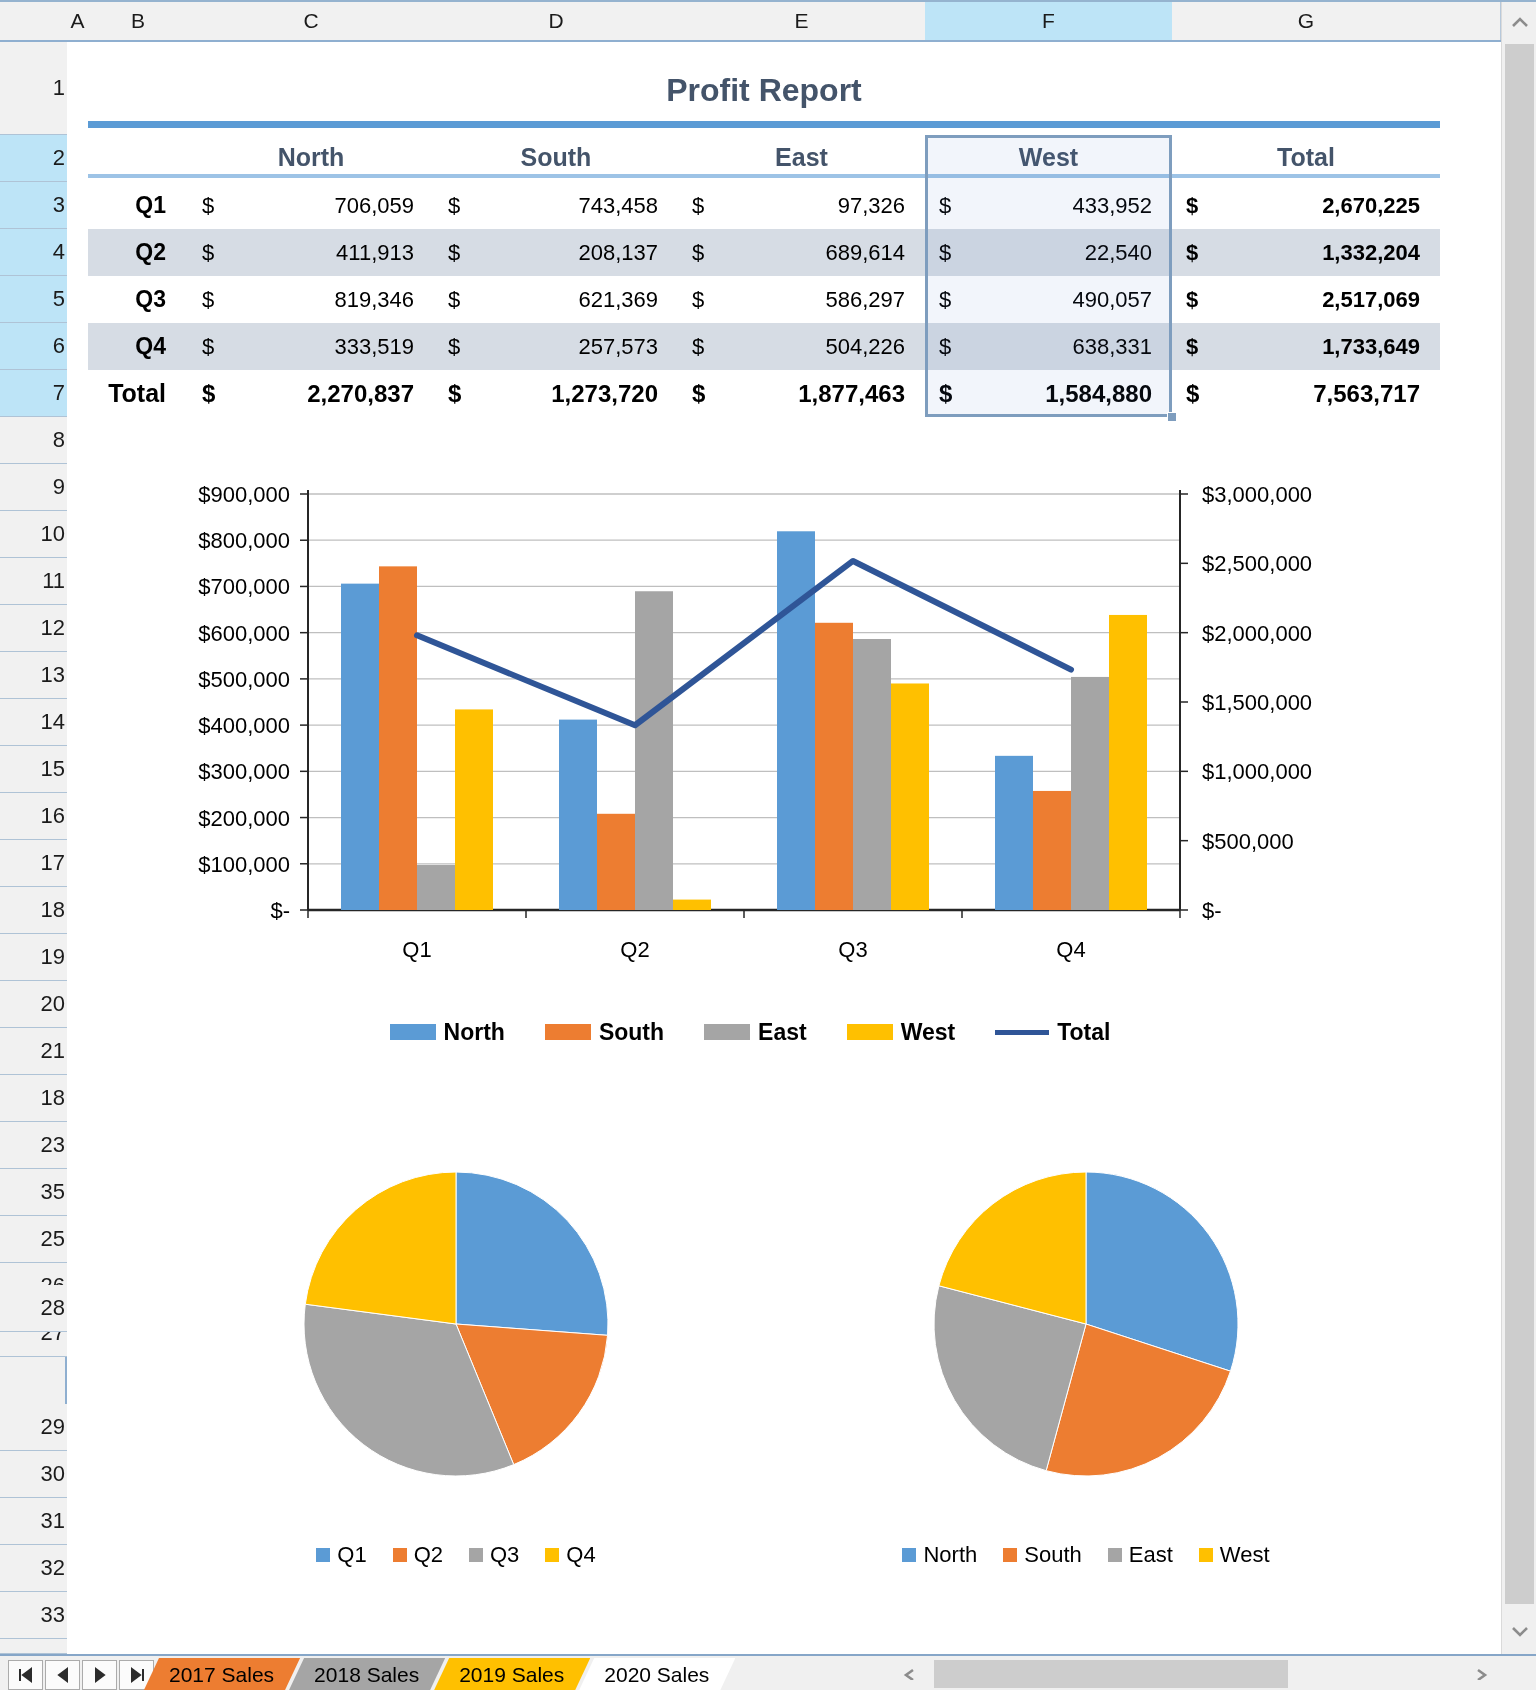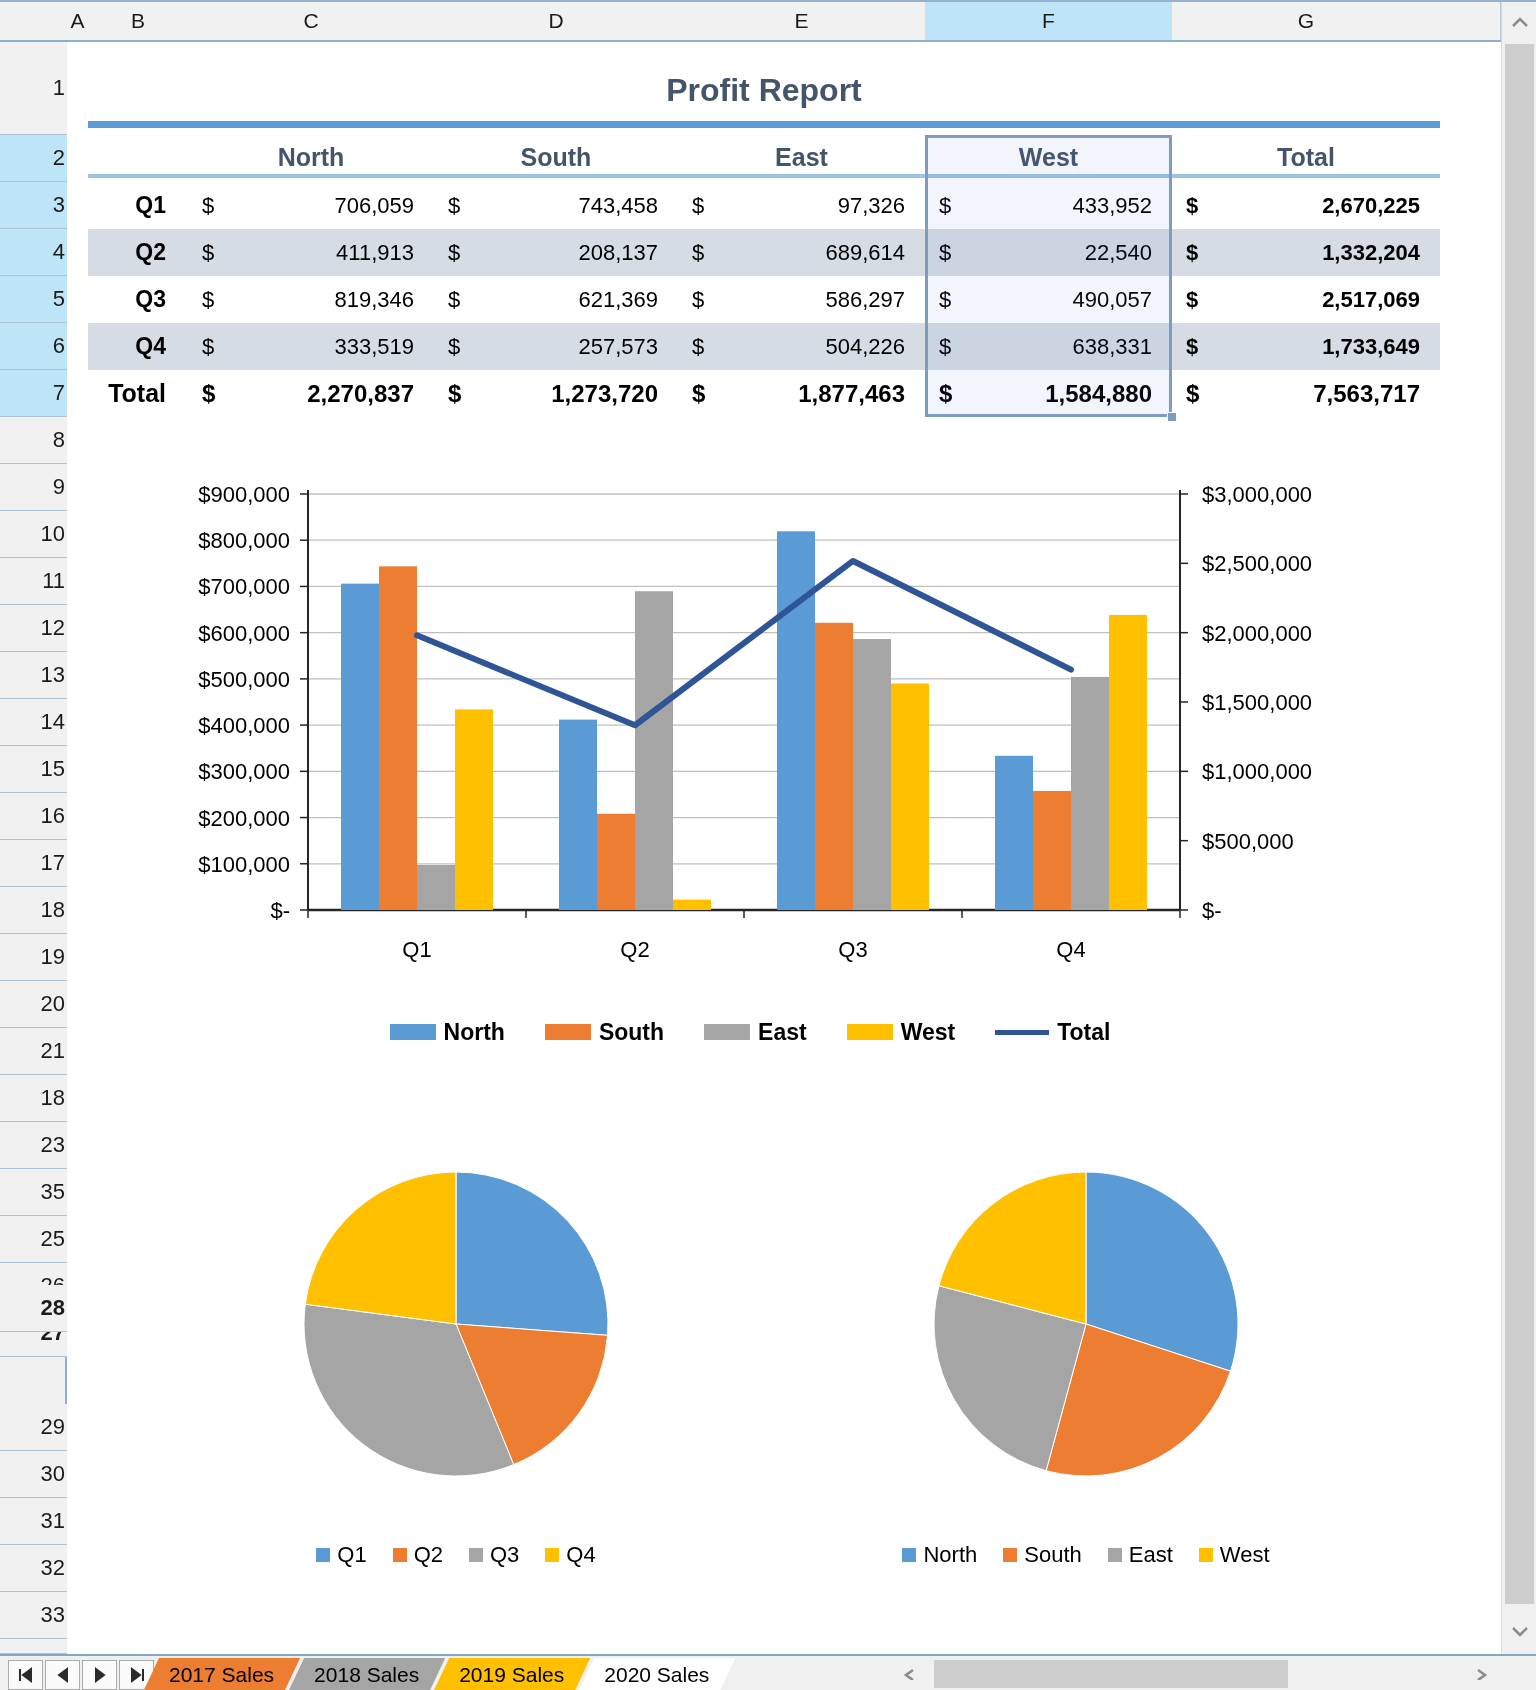--- a/index.html
+++ b/index.html
@@ -75,22 +75,22 @@
       <div class="rowhead" style="top: 798px; height: 46px; line-height: 46px;">17</div>
       <div class="rowhead" style="top: 845px; height: 46px; line-height: 46px;">18</div>
       <div class="rowhead" style="top: 892px; height: 46px; line-height: 46px;">19</div>
       <div class="rowhead" style="top: 939px; height: 46px; line-height: 46px;">20</div>
       <div class="rowhead" style="top: 986px; height: 46px; line-height: 46px;">21</div>
       <div class="rowhead" style="top: 1033px; height: 46px; line-height: 46px;">18</div>
       <div class="rowhead" style="top: 1080px; height: 46px; line-height: 46px;">23</div>
       <div class="rowhead" style="top: 1127px; height: 46px; line-height: 46px;">35</div>
       <div class="rowhead" style="top: 1174px; height: 46px; line-height: 46px;">25</div>
       <div class="rowhead" style="top: 1221px; height: 46px; line-height: 46px;">26</div>
-      <div class="rowhead" style="top: 1268px; height: 46px; line-height: 46px; font-weight: bold;">27</div>
-      <div class="rowhead" style="top: 1243px; height: 46px; line-height: 46px; font-weight: bold;">28</div>
+      <div class="rowhead" style="top: 1268px; height: 46px; line-height: 46px;">27</div>
+      <div class="rowhead" style="top: 1243px; height: 46px; line-height: 46px;">28</div>
       <div class="rowhead" style="top: 1362px; height: 46px; line-height: 46px;">29</div>
       <div class="rowhead" style="top: 1409px; height: 46px; line-height: 46px;">30</div>
       <div class="rowhead" style="top: 1456px; height: 46px; line-height: 46px;">31</div>
       <div class="rowhead" style="top: 1503px; height: 46px; line-height: 46px;">32</div>
       <div class="rowhead" style="top: 1550px; height: 46px; line-height: 46px;">33</div>
       <div class="rowhead" style="top: 1597px; height: 14px;"></div>
     </div>
   <div id="sheet" class="abs">
       <div class="cell" style="left: 21px; top: 0px; width: 1352px; height: 86px; border-bottom: 7px solid rgb(91, 155, 213); text-align: center; line-height: 96px; font-size: 32px; font-weight: bold; color: rgb(68, 84, 106);">Profit Report</div>
       <div class="cell" style="left: 21px; top: 93px; width: 1352px; height: 43px; border-bottom: 4px solid rgb(157, 195, 230);"></div>

